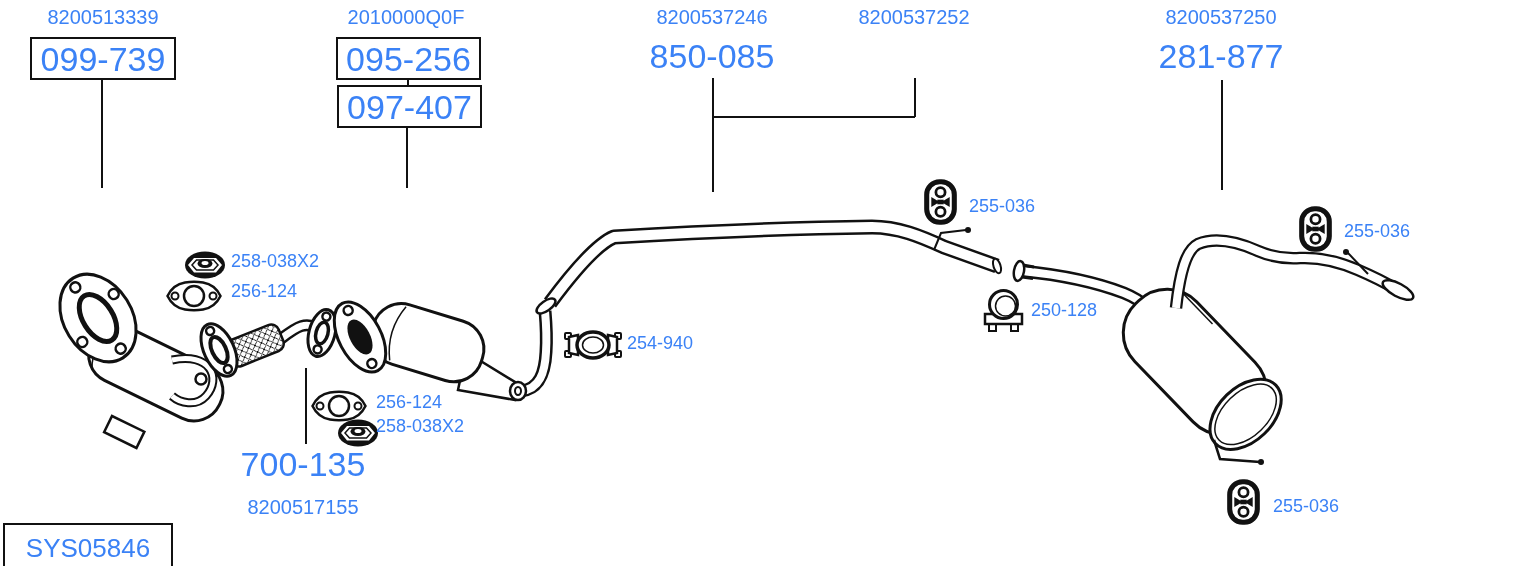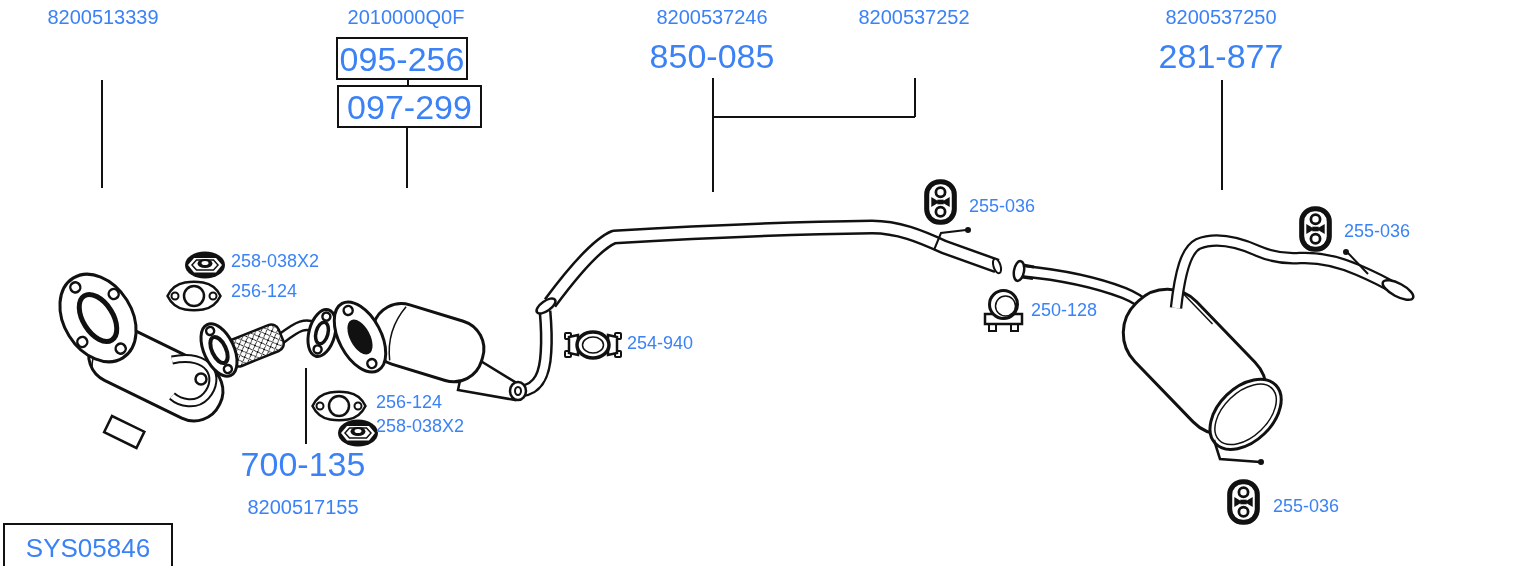--- a/index.html
+++ b/index.html
@@ -214,24 +214,25 @@
   <svg class="icon" style="left:1225px;top:479px" width="37" height="46" viewBox="0 0 40 50">
     <rect x="5" y="3" width="30" height="44" rx="14" fill="#fff" stroke="#111" stroke-width="5.5"></rect>
     <circle cx="20" cy="14.5" r="5" fill="#fff" stroke="#111" stroke-width="3"></circle>
     <circle cx="20" cy="35.5" r="5" fill="#fff" stroke="#111" stroke-width="3"></circle>
     <path d="M10,19.5 L19,25 L10,30.5 Z" fill="#111"></path>
     <path d="M30,19.5 L21,25 L30,30.5 Z" fill="#111"></path>
     <rect x="16.5" y="22.5" width="7" height="5" fill="#111"></rect>
   </svg>
 
   <div class="lbl oem center" style="left:103px;top:7px">8200513339</div>
+  <div class="lbl code boxed" style="left:30px;top:37px;width:146px;height:43px">099-739</div>
 
   <div class="lbl oem center" style="left:406px;top:7px">2010000Q0F</div>
-  <div class="lbl code boxed" style="left:336px;top:37px;width:132px;height:43px">095-256</div>
-  <div class="lbl code boxed" style="left:337px;top:85px;width:145px;height:43px">097-299</div>
+  <div class="lbl code boxed" style="left:336px;top:37px;width:145px;height:43px">095-256</div>
+  <div class="lbl code boxed" style="left:337px;top:85px;width:145px;height:43px">097-407</div>
 
   <div class="lbl oem center" style="left:712px;top:7px">8200537246</div>
   <div class="lbl code center" style="left:712px;top:39px">850-085</div>
 
   <div class="lbl oem center" style="left:914px;top:7px">8200537252</div>
 
   <div class="lbl oem center" style="left:1221px;top:7px">8200537250</div>
   <div class="lbl code center" style="left:1221px;top:39px">281-877</div>
 
   <div class="lbl code center" style="left:303px;top:447px">700-135</div>

